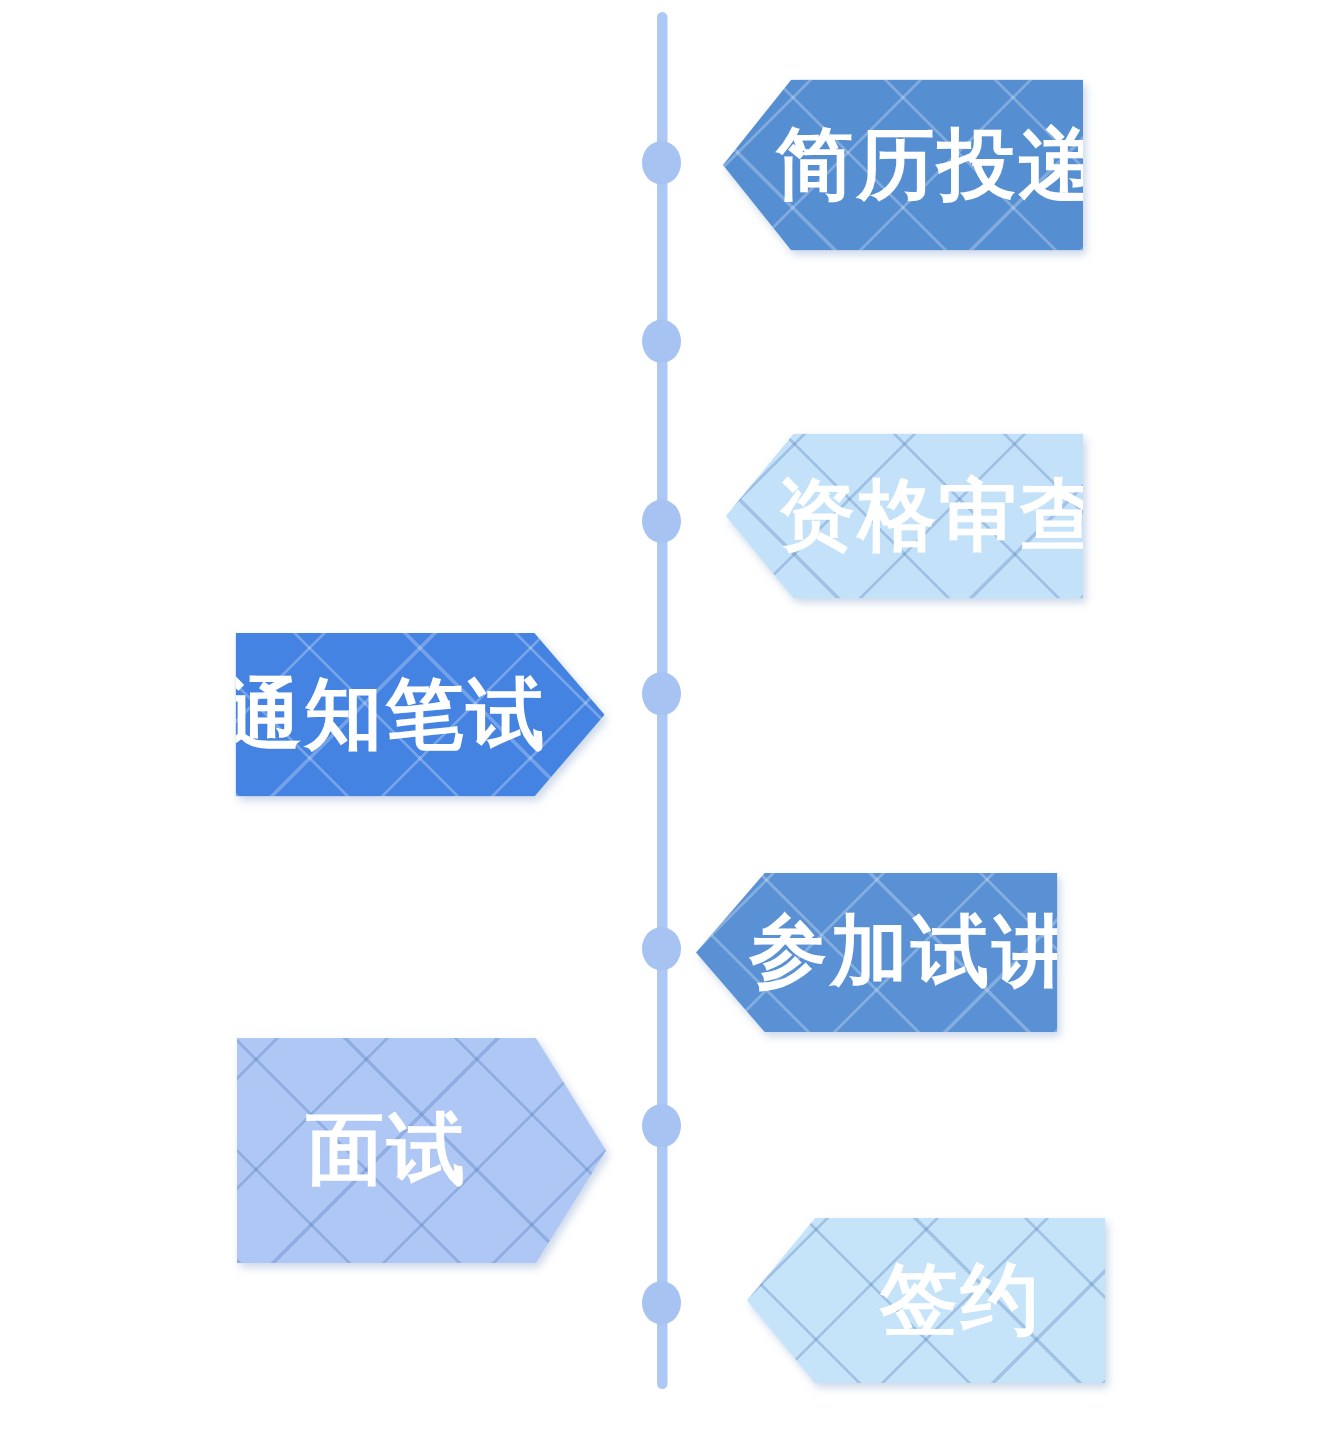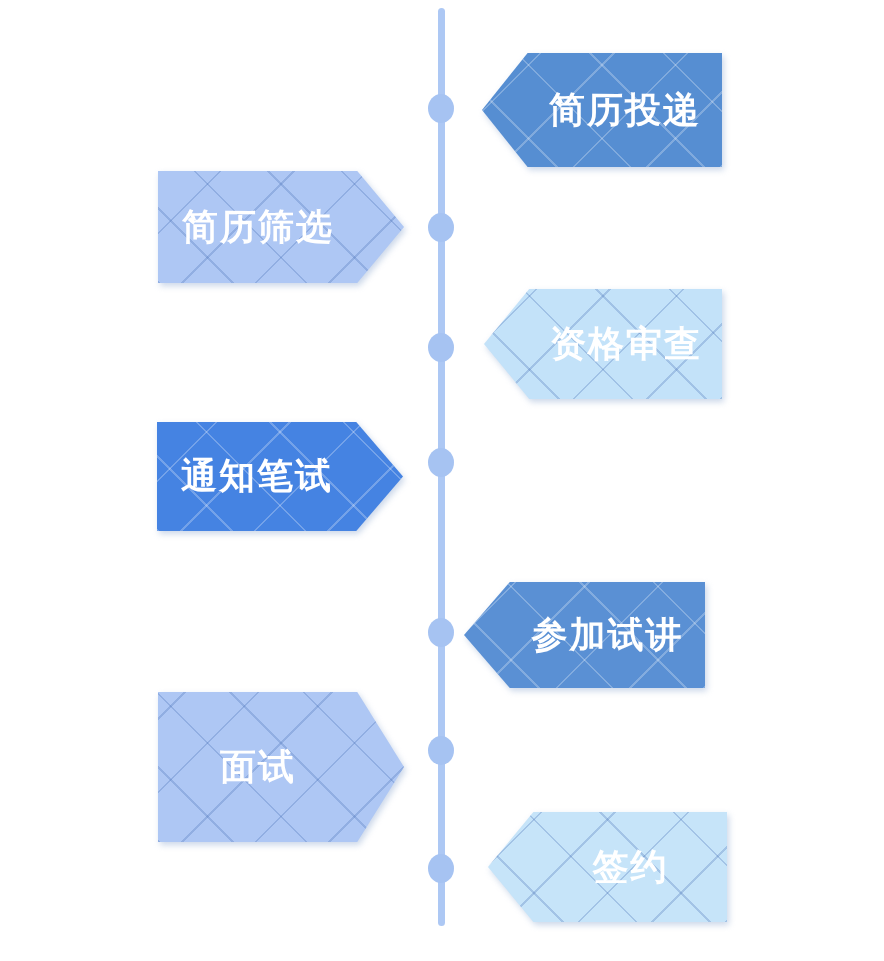--- a/index.html
+++ b/index.html
@@ -41,21 +41,21 @@
   .banner-wrap{
     position:absolute;
     filter:drop-shadow(2px 3px 3px rgba(125,155,200,0.40));
   }
   .banner{
     width:100%;height:100%;
     display:flex;align-items:center;justify-content:center;
     box-sizing:border-box;
     color:#ffffff;
     font-weight:bold;
-    font-size:36px;
+    font-size:52px;
     letter-spacing:2px;
     white-space:nowrap;
   }
   
   .point-left{
     clip-path:polygon(0% 50%, 19% 0%, 100% 0%, 100% 100%, 19% 100%);
     padding-left:46px;
   }
   
   .point-right{
@@ -74,21 +74,21 @@
       repeating-linear-gradient(45deg,  rgba(70,110,180,0.28) 0 2px, transparent 2px 52px),
       repeating-linear-gradient(-45deg, rgba(70,110,180,0.28) 0 2px, transparent 2px 52px);
   }
 
   .wrap-1{left:482px;top:53px; width:240px;height:114px;}
   .wrap-2{left:158px;top:171px;width:246px;height:112px;}
   .wrap-3{left:484px;top:289px;width:238px;height:110px;}
   .wrap-4{left:157px;top:422px;width:246px;height:109px;}
   .wrap-5{left:464px;top:582px;width:241px;height:106px;}
   .wrap-6{left:158px;top:692px;width:246px;height:150px;}
-  .wrap-7{left:488px;top:812px;width:239px;height:110px;}
+  .wrap-7{left:498px;top:812px;width:239px;height:110px;}
 </style>
 </head>
 <body>
 
 <div class="canvas">
 
   <div class="timeline-line" style="background: rgb(173, 200, 244);"></div>
 
   <div class="timeline-node node-1" style="background: rgb(166, 195, 242);"></div>
   <div class="timeline-node node-2" style="background: rgb(166, 195, 242);"></div>
@@ -97,25 +97,20 @@
   <div class="timeline-node node-5" style="background: rgb(166, 195, 242);"></div>
   <div class="timeline-node node-6" style="background: rgb(166, 195, 242);"></div>
   <div class="timeline-node node-7" style="background: rgb(166, 195, 242);"></div>
 
   <div class="banner-wrap wrap-1">
     <div class="banner point-left lattice-light" style="background-color: rgb(86, 142, 210);">
       <span>简历投递</span>
     </div>
   </div>
 
-  <div class="banner-wrap wrap-2">
-    <div class="banner point-right lattice-dark" style="background-color: rgb(174, 199, 244);">
-      <span>简历筛选</span>
-    </div>
-  </div>
 
   <div class="banner-wrap wrap-3">
     <div class="banner point-left lattice-dark" style="background-color: rgb(195, 226, 249); text-align: right;">
       <span>资格审查</span>
     </div>
   </div>
 
   <div class="banner-wrap wrap-4">
     <div class="banner point-right lattice-light" style="background-color: rgb(69, 131, 226);">
       <span>通知笔试</span>

